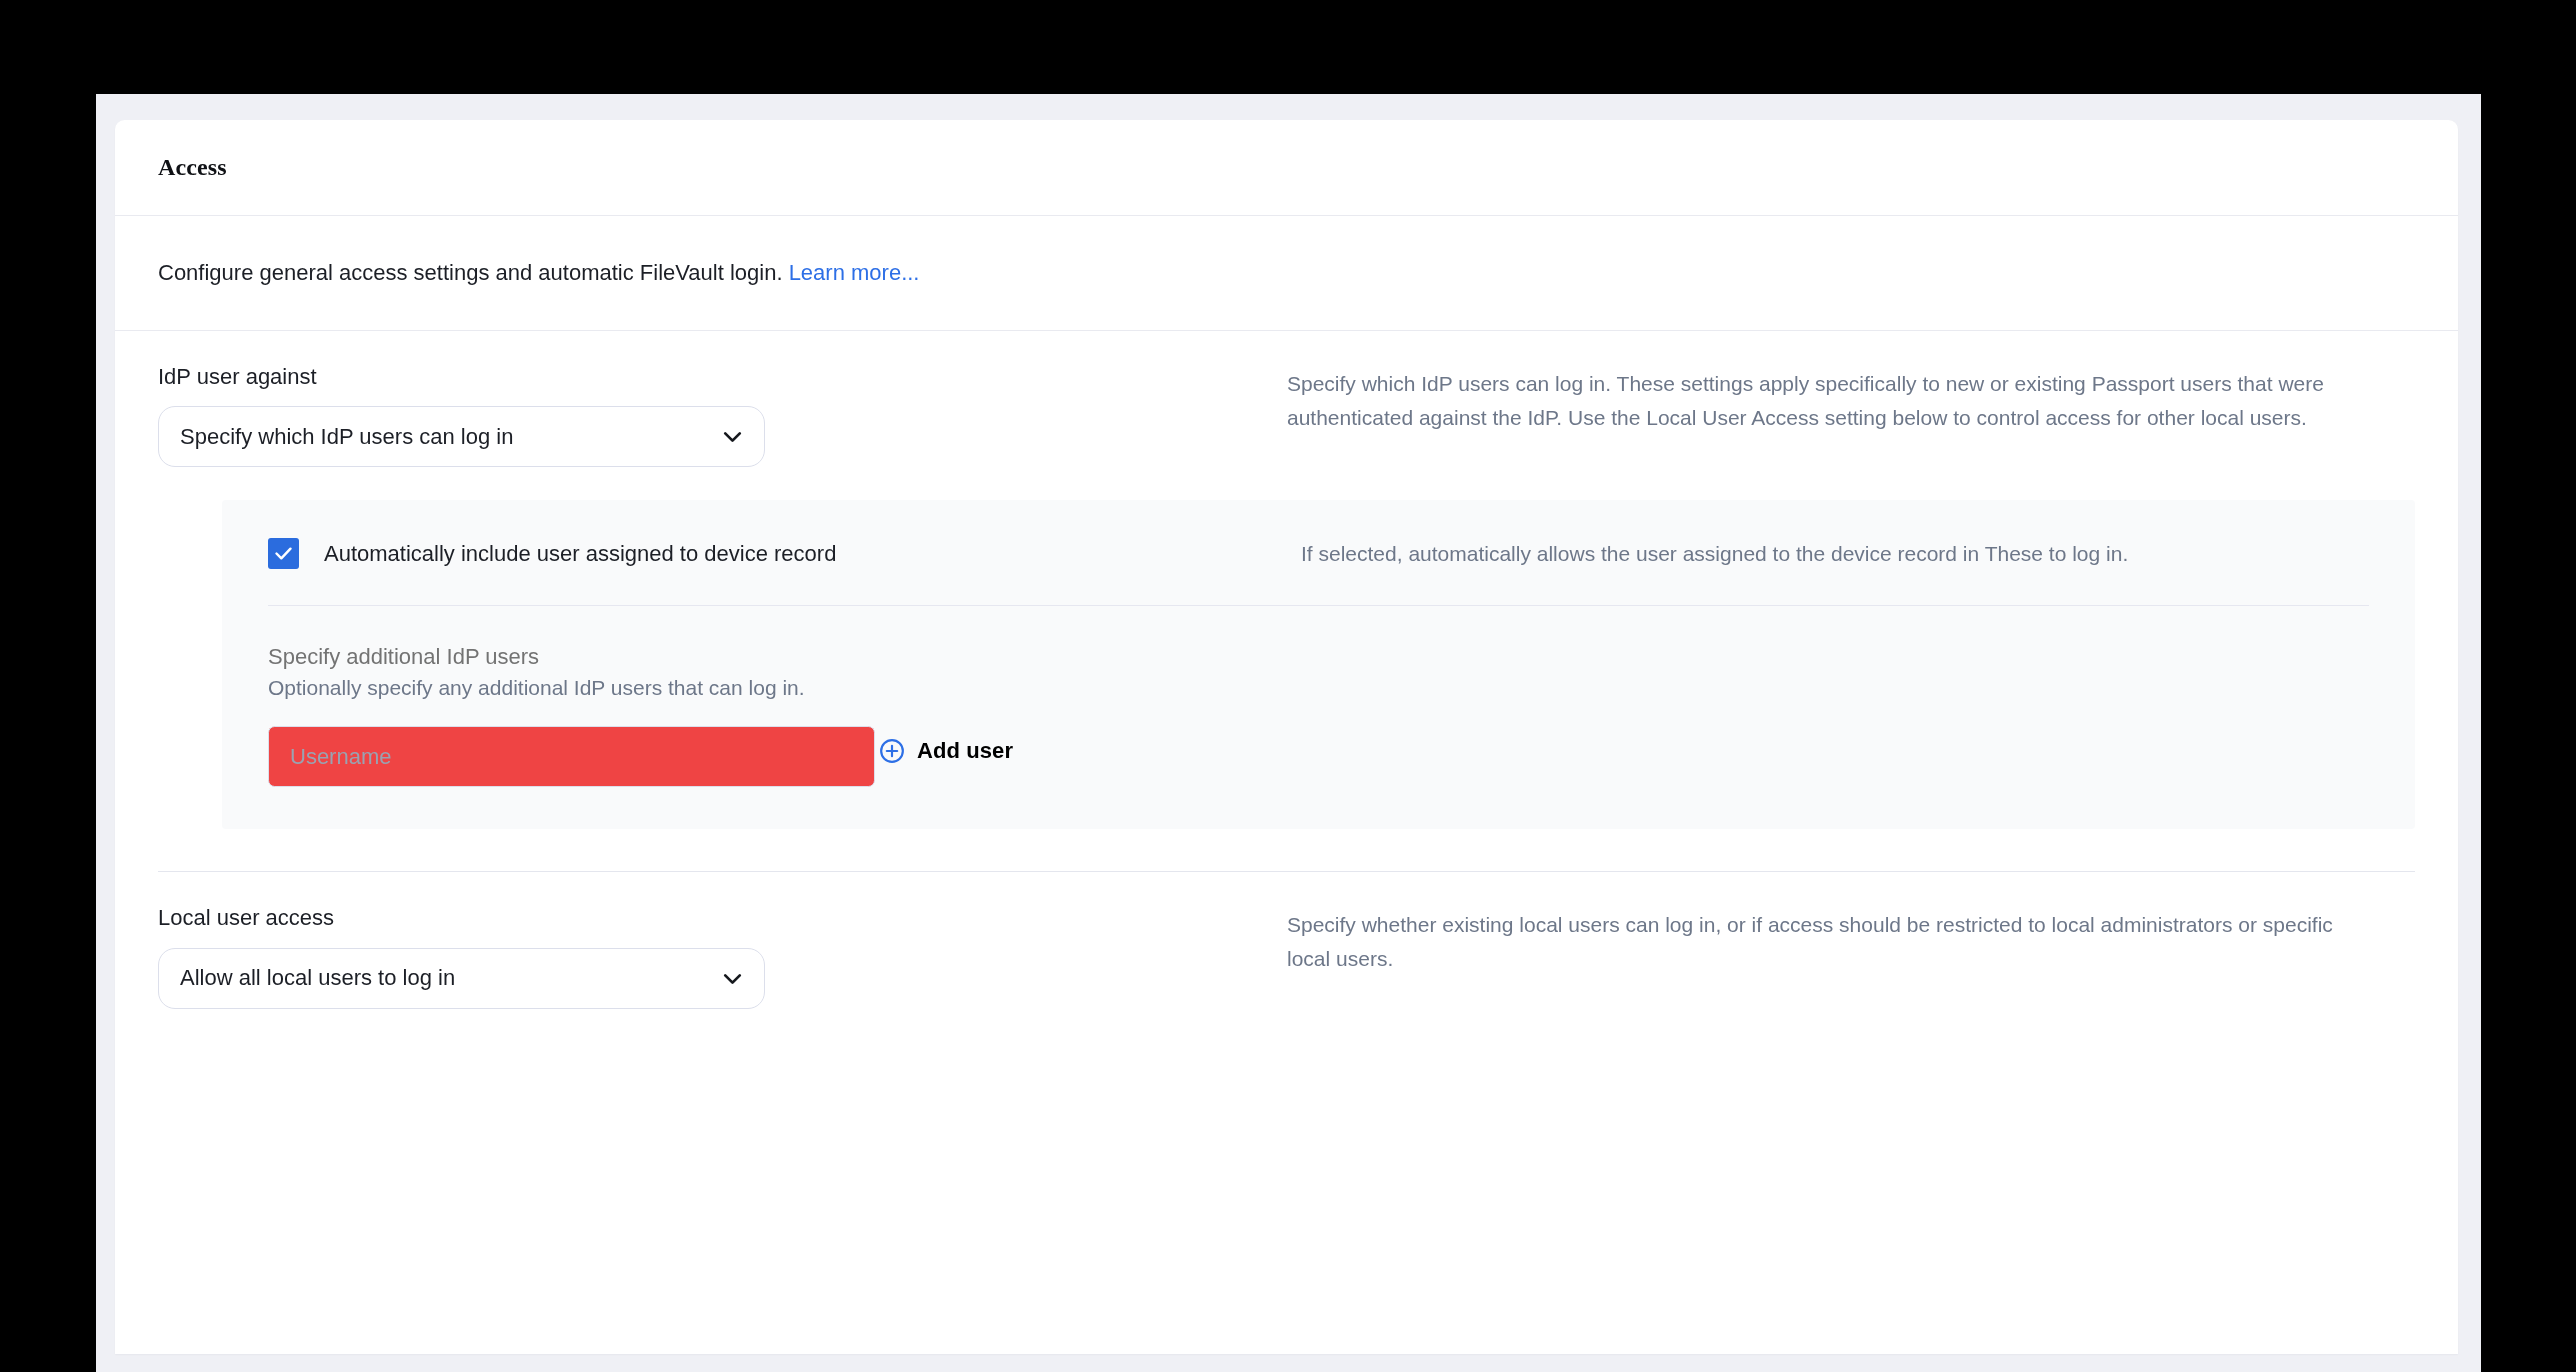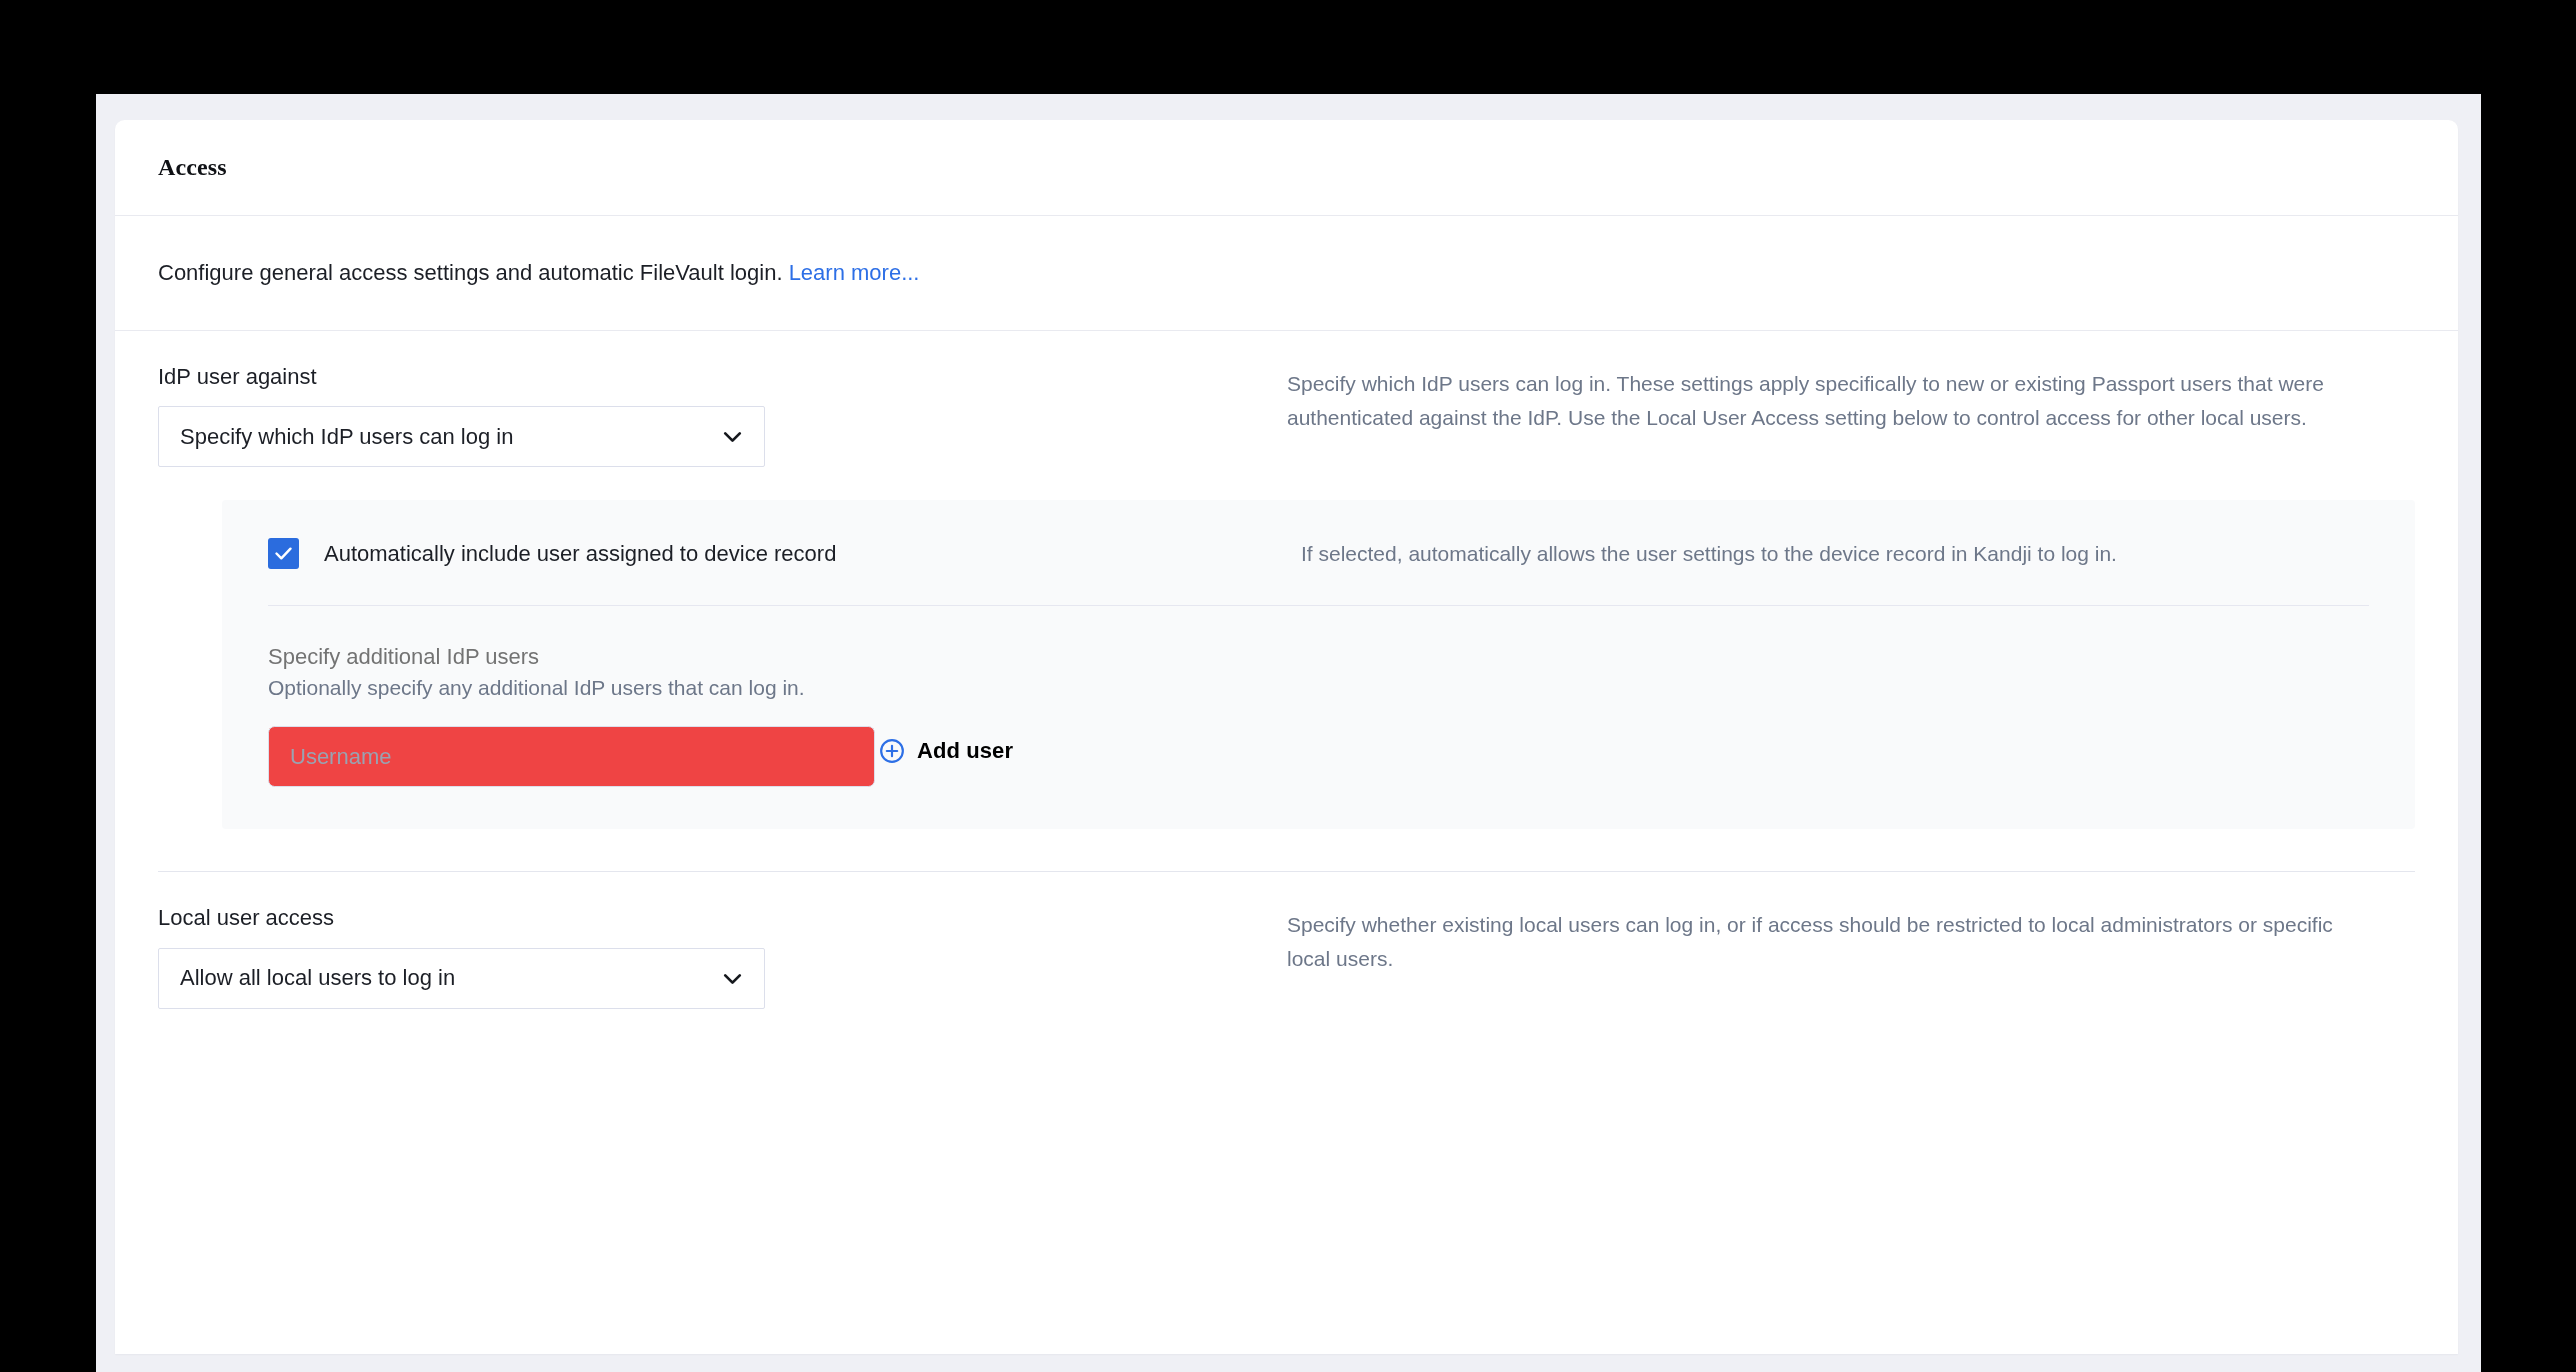--- a/index.html
+++ b/index.html
@@ -96,21 +96,21 @@
     font-size: 21px;
     line-height: 1.62;
     color: #6d7789;
   }
 
   
   .select {
     width: 607px;
     height: 61px;
     border: 1px solid #dcdfeb;
-    border-radius: 2px;
+    border-radius: 17px;
     background: #ffffff;
     display: flex;
     align-items: center;
     justify-content: space-between;
     padding: 0 19px 0 21px;
     cursor: pointer;
   }
   .select-value {
     font-size: 22px;
     color: #1c1f26;
@@ -269,21 +269,21 @@
 
           <div class="check-row">
             <div class="check-left">
               <span class="checkbox">
                 <svg viewBox="0 0 24 24" fill="none" stroke="#ffffff" stroke-width="2.8" stroke-linecap="round" stroke-linejoin="round">
                   <polyline points="4,12 9.5,17.5 20,6.5"></polyline>
                 </svg>
               </span>
               <span class="check-label">Automatically include user assigned to device record</span>
             </div>
-            <div class="check-right">If selected, automatically allows the user settings to the device record in Kandji to log in.</div>
+            <div class="check-right">If selected, automatically allows the user assigned to the device record in These to log in.</div>
           </div>
 
           <div class="panel-divider"></div>
 
           <div>
             <span class="sub-label">Specify additional IdP users</span>
             <span class="sub-help">Optionally specify any additional IdP users that can log in.</span>
 
             <input class="text-input" type="text" placeholder="Username" value="" style="">
 

